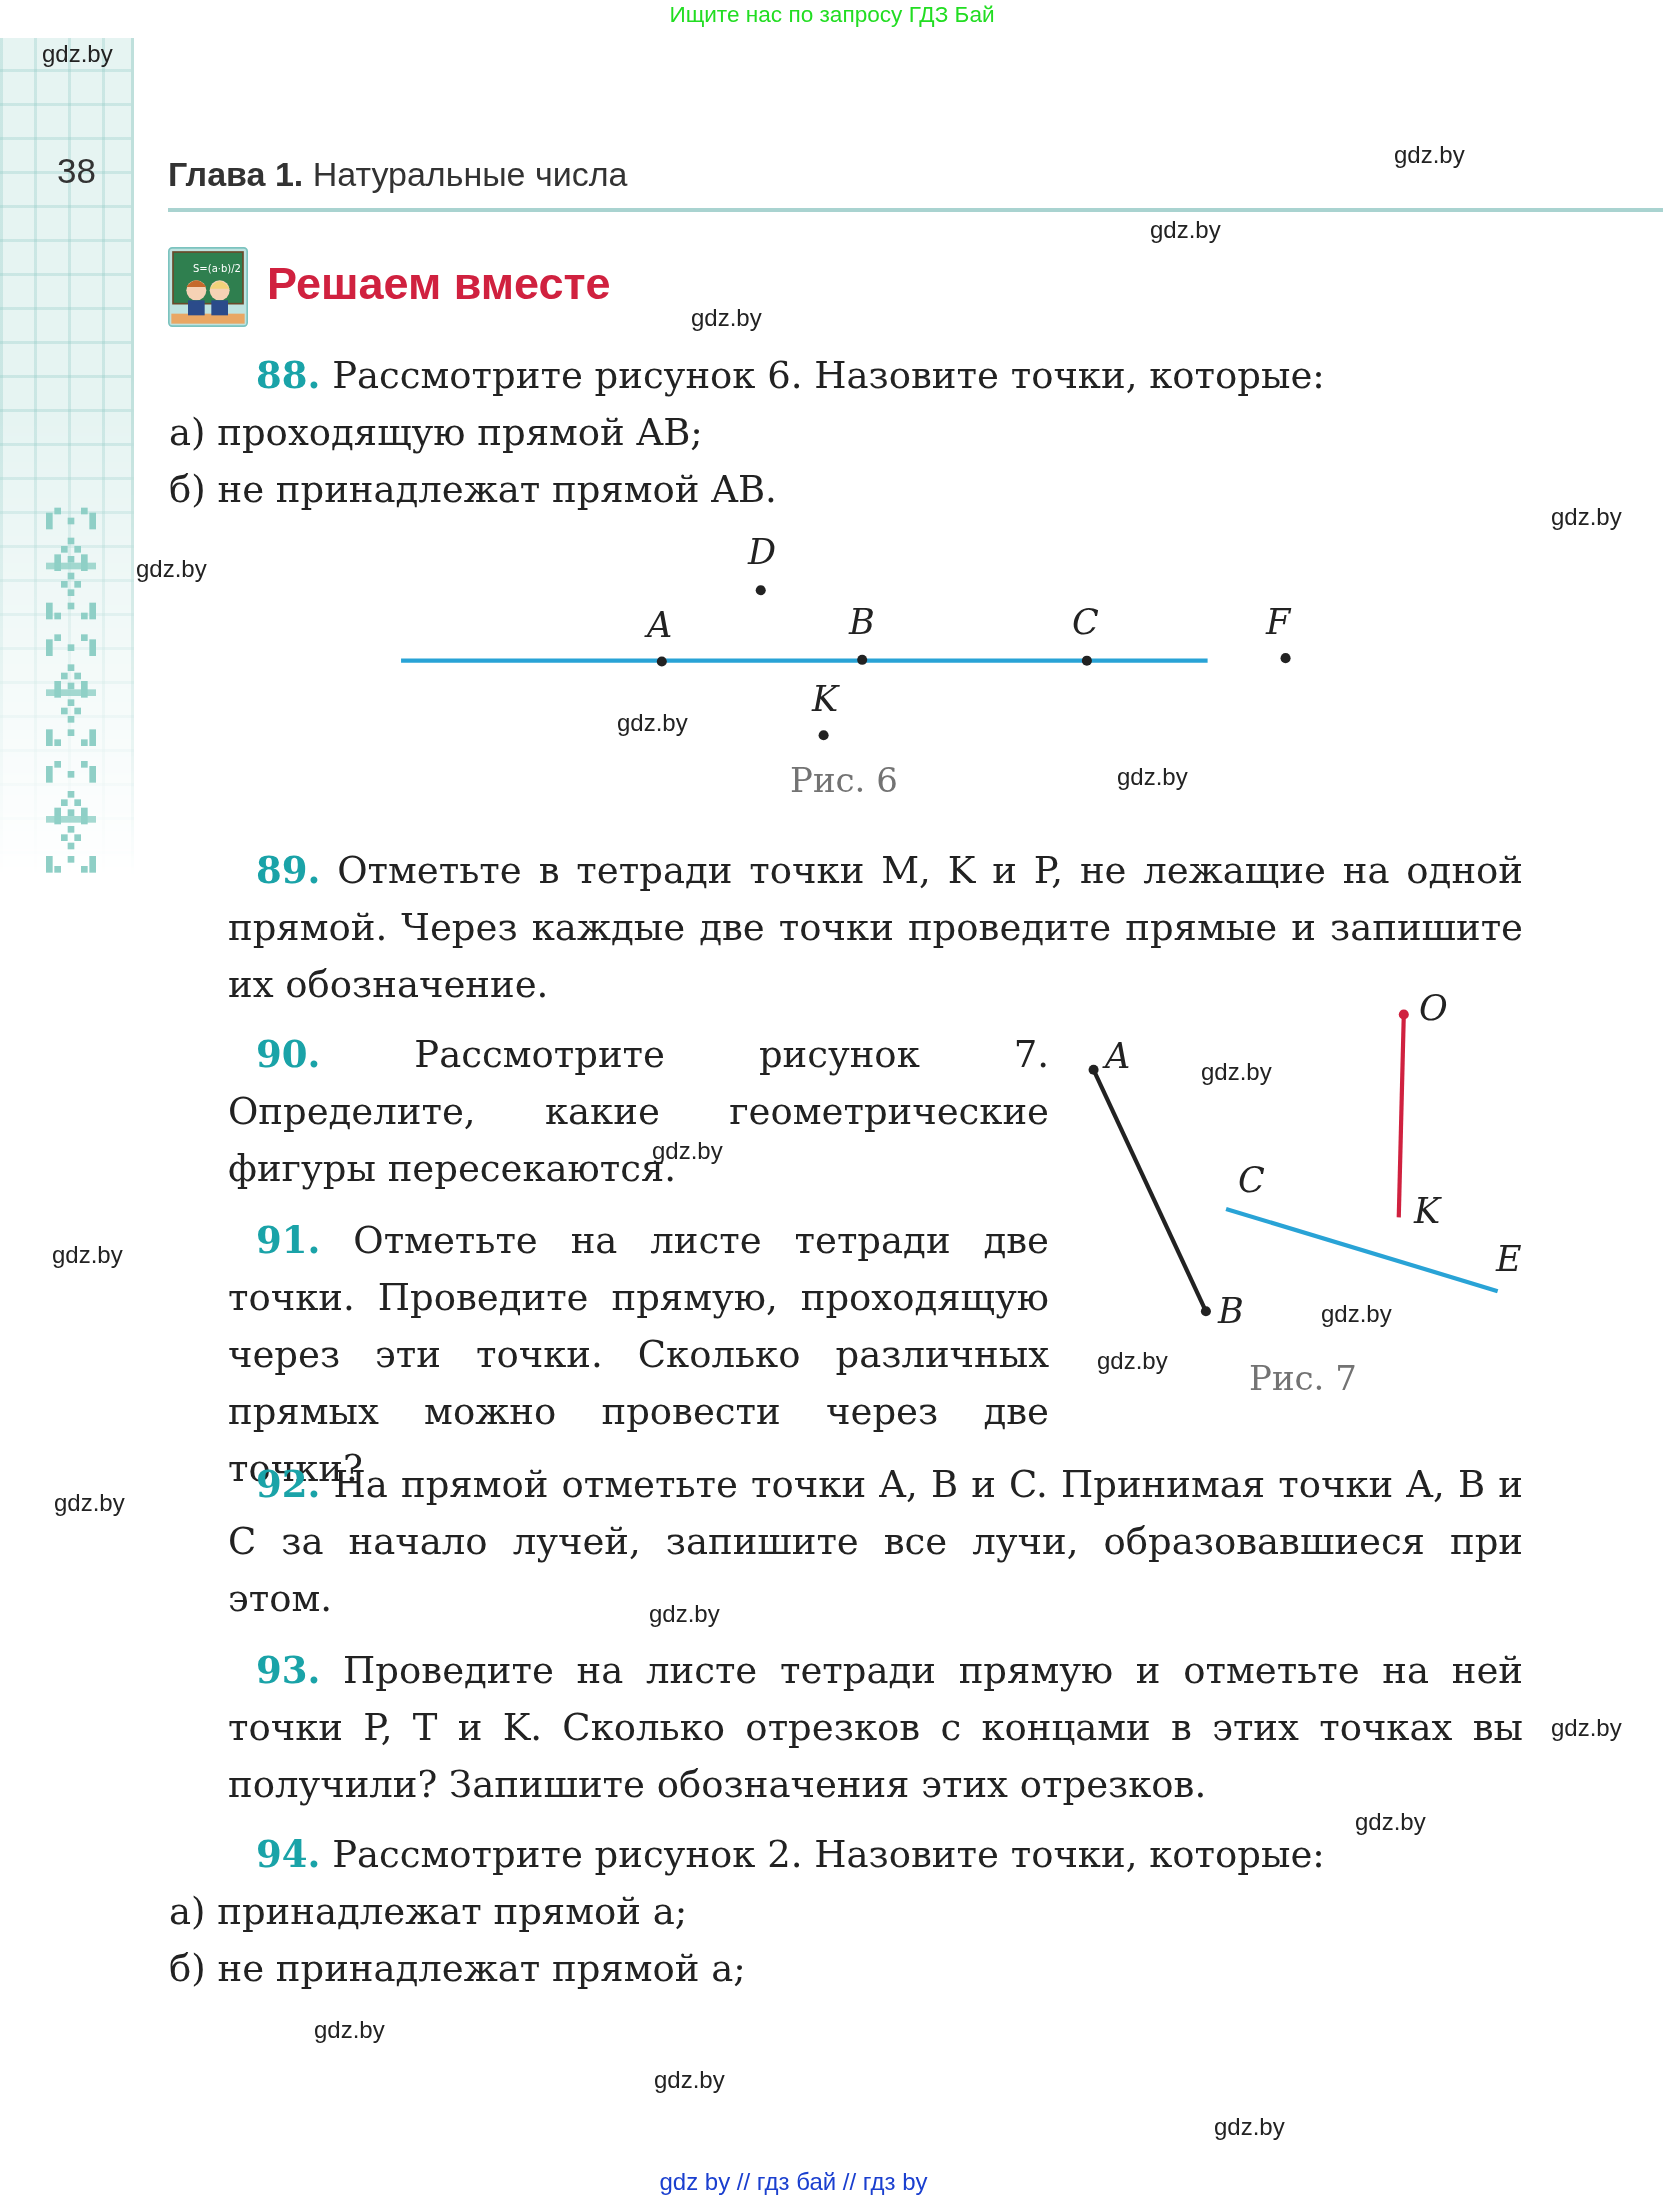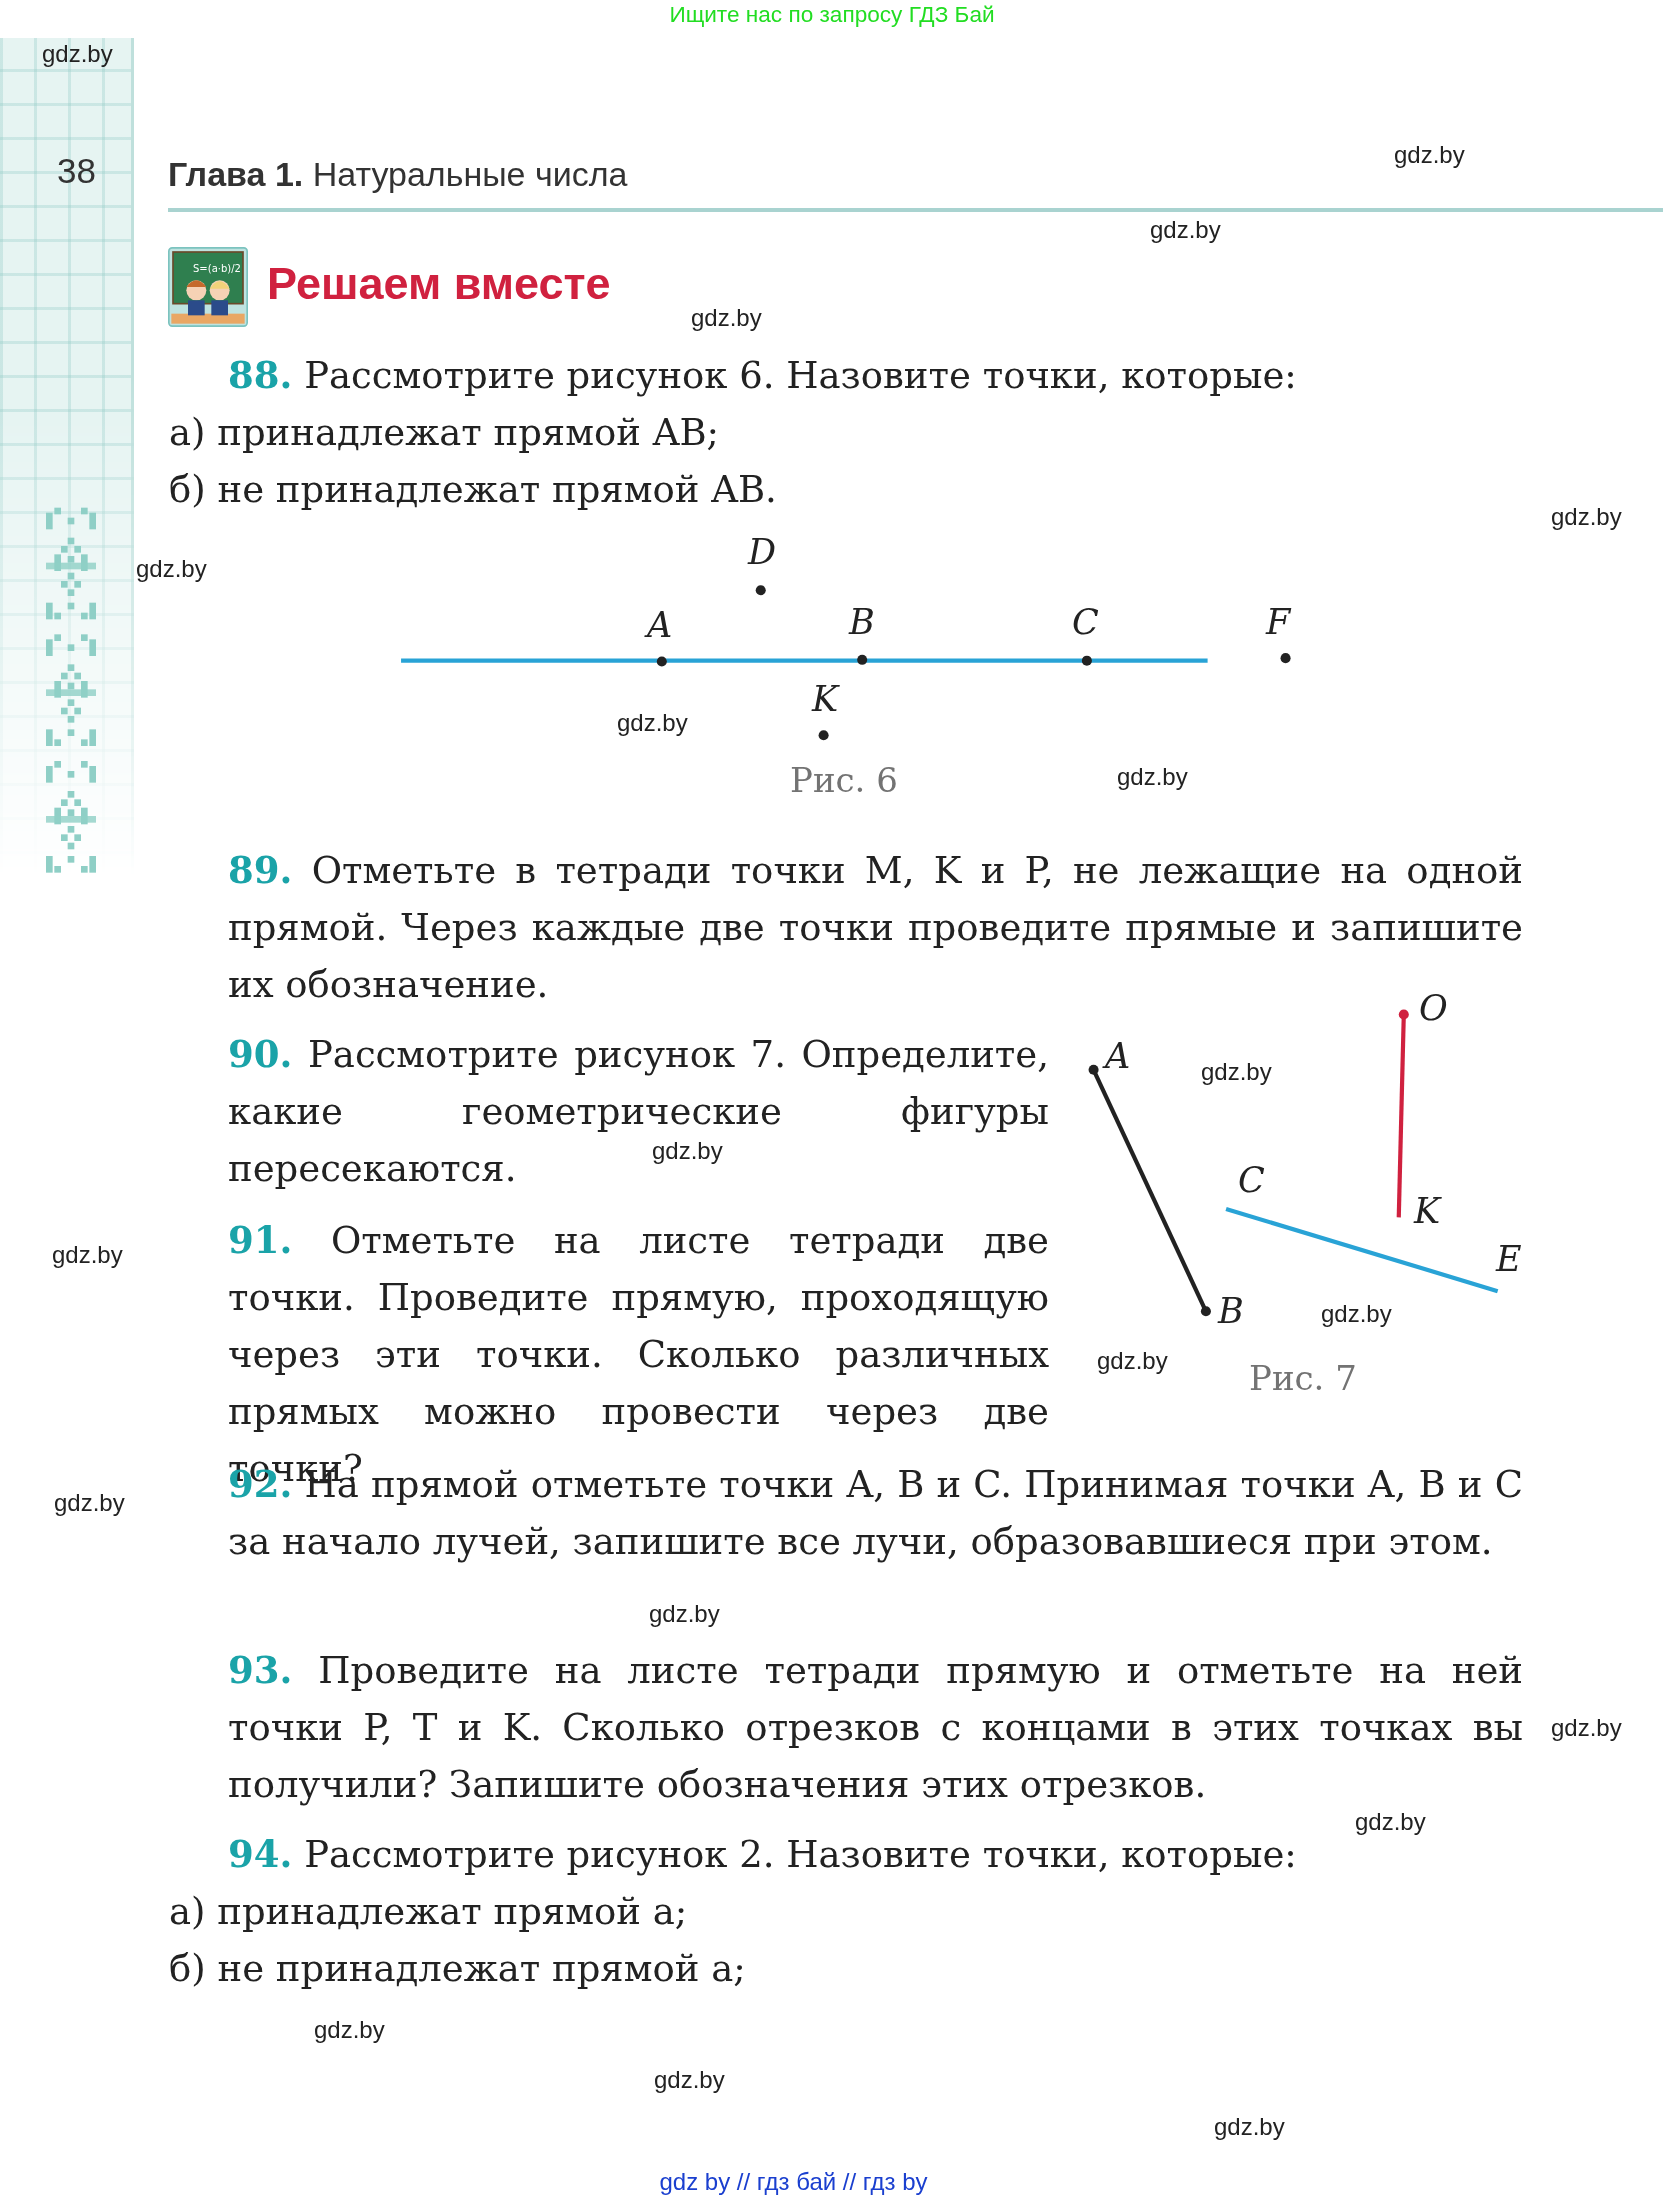--- a/index.html
+++ b/index.html
@@ -20,21 +20,21 @@
   .wm{position:absolute;font-family:"Liberation Sans",sans-serif;font-size:24px;color:#222;}
   .top-banner{position:absolute;left:0;width:1664px;top:1.7px;text-align:center;font-family:"Liberation Sans",sans-serif;font-size:22.6px;color:#22dd22;}
   .pagenum{position:absolute;left:57px;top:151px;font-family:"Liberation Sans",sans-serif;font-weight:normal;font-size:35px;color:#333;}
   .chapter{position:absolute;left:168px;top:155px;font-family:"Liberation Sans",sans-serif;font-size:34px;color:#333;}
   .chapter b{font-weight:bold;}
   .hline{position:absolute;left:168px;top:208px;width:1496px;height:4.2px;background:#a9d3d0;}
   .section-icon{position:absolute;left:168px;top:247px;width:80px;height:80px;}
   .section-title{position:absolute;left:267px;top:258px;font-family:"Liberation Sans",sans-serif;font-weight:bold;font-size:45px;color:#d0213f;}
   .para{position:absolute;left:169px;width:1354px;font-size:37px;line-height:57px;color:#222;text-align:justify;}
   .para.narrow{width:880px;}
-  .num{color:#1aa3a8;font-weight:bold;}
+  .num{color:#1aa3a8;font-weight:bold;margin-left:28px;}
   .indent{padding-left:59px;}
   .caption{position:absolute;font-size:34px;color:#737373;}
   .footer{position:absolute;left:0;width:1587px;top:2168px;text-align:center;font-family:"Liberation Sans",sans-serif;font-size:24px;color:#1a3fcf;}
   .lbl{position:absolute;font-style:italic;font-size:35px;color:#222;}
   svg{position:absolute;left:0;top:0;}
 </style>
 </head>
 <body>
 
 <div class="sidebar"></div>
@@ -110,21 +110,21 @@
     <path d="M22 48 q12 -16 24 0" fill="#c56a2c"></path>
   <circle cx="62" cy="52" r="12" fill="#f6d2b5"></circle>
     <path d="M50 50 q12 -18 24 0" fill="#f2d27a"></path>
   <rect x="24" y="64" width="20" height="18" fill="#2b4b8a"></rect>
     <rect x="52" y="64" width="20" height="18" fill="#2b4b8a"></rect>
 </svg>
 <div class="section-title">Решаем вместе</div>
 
 <div class="para" style="top:347px;">
   <div class="indent"><span class="num">88.</span> <span>Рассмотрите рисунок 6. Назовите точки, которые:</span></div>
-  <div>а) принадлежат прямой AB;</div>
+  <div>а) проходящую прямой AB;</div>
   <div>б) не принадлежат прямой AB.</div>
 </div>
 
 <svg width="1664" height="2205" style="pointer-events:none;" viewBox="0 0 1984 2630">
   <line x1="478" y1="788" x2="1440" y2="788" stroke="#29a3d6" stroke-width="5"></line>
   <circle cx="789" cy="789" r="6" fill="#222"></circle>
   <circle cx="1028" cy="787" r="6" fill="#222"></circle>
   <circle cx="1296" cy="788" r="6" fill="#222"></circle>
   <circle cx="907" cy="704" r="6" fill="#222"></circle>
   <circle cx="982" cy="877" r="6" fill="#222"></circle>

